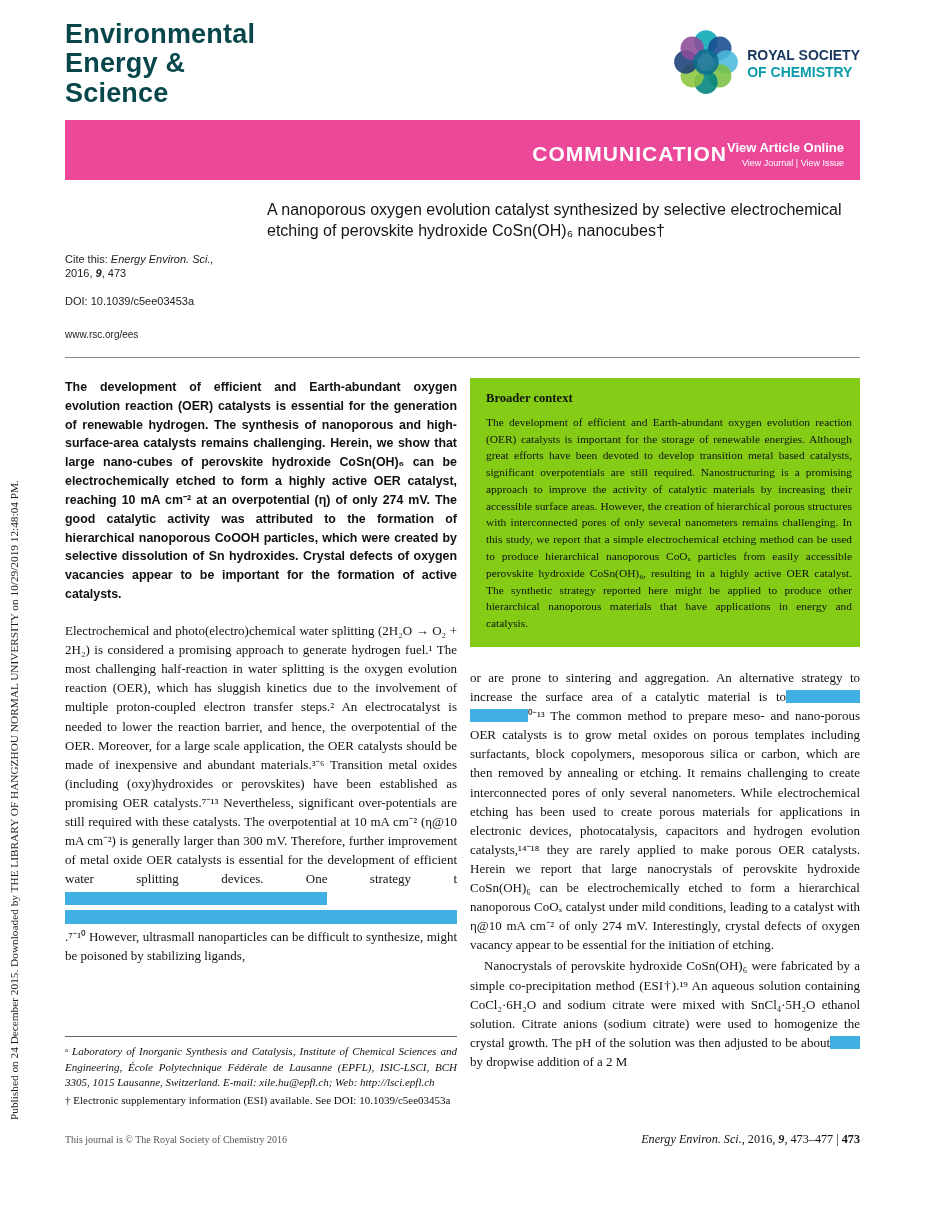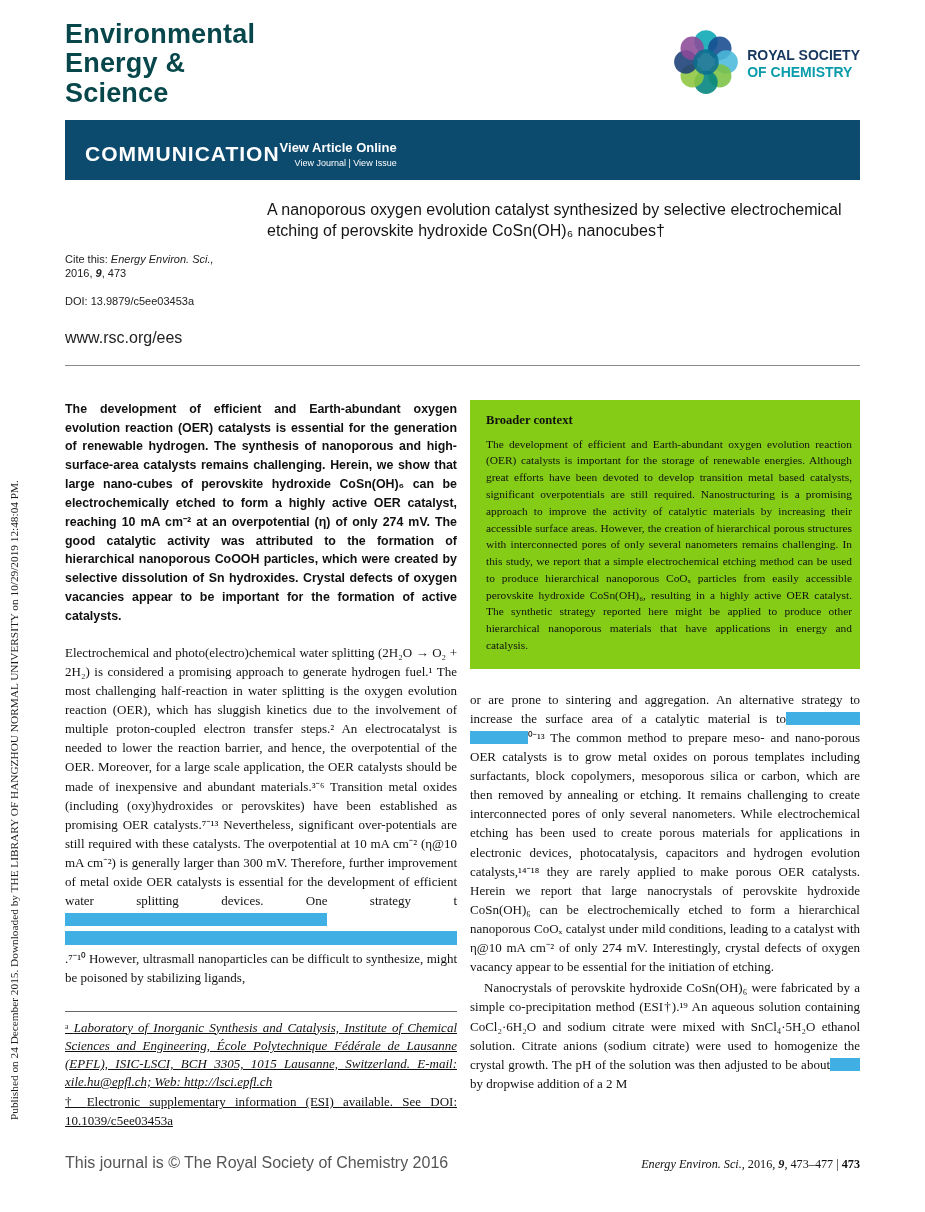--- a/index.html
+++ b/index.html
@@ -23,47 +23,47 @@
     font-family:"Liberation Sans", sans-serif; font-weight:bold;
     font-size:27px; line-height:1.09; color:#07474b; letter-spacing:0.2px;
   }
   .logo { display:flex; align-items:center; gap:7px; margin-top:8px; }
   .logo-text { font-family:"Liberation Sans", sans-serif; font-size:14px; font-weight:bold; line-height:1.2; }
   .logo-text .l1 { color:#16365e; }
   .logo-text .l2 { color:#0a9cab; }
 
   
   .banner {
-    margin-top:12px; background:#0c4a6e; color:#fff; height:60px;
-    display:flex; align-items:center; justify-content:flex-start;
+    margin-top:12px; background:#ec4899; color:#fff; height:60px;
+    display:flex; align-items:center; justify-content:flex-end;
     padding:8px 16px 0 20px;
   }
   .banner-label {
     font-family:"Liberation Sans", sans-serif; font-size:21px; font-weight:bold; letter-spacing:1px;
   }
   .banner-right { text-align:right; font-family:"Liberation Sans", sans-serif; }
   .vao { font-size:13px; font-weight:bold; cursor:pointer; }
   .vlinks { font-size:9px; margin-top:3px; cursor:pointer; }
 
   
   .title-section { display:flex; margin-top:20px; padding-bottom:8px; }
   .meta-col { width:202px; flex:none; padding-top:52px; font-family:"Liberation Sans", sans-serif; font-size:11px; color:#222; line-height:1.3; }
   .meta-col .cite { margin-bottom:13px; }
   .meta-col .dates { margin-bottom:15px; }
   .meta-col .doi { margin-bottom:20px; }
-  .meta-col .web { font-size:16px; margin-top:12px; }
+  .meta-col .web { font-size:10px; margin-top:12px; }
   .title-col { flex:1; }
   .article-title {
     font-family:"Liberation Sans", sans-serif; font-size:16px; line-height:1.3; color:#141414; font-weight:normal;
   }
   .authors { margin-top:15px; font-family:"Liberation Sans", sans-serif; font-size:14px; }
   .section-rule { border-top:1px solid #8a8a8a; margin-top:8px; }
 
   
-  .columns { position:relative; height:732px; margin-top:32px; }
+  .columns { position:relative; height:732px; margin-top:18px; }
   .col-left { position:absolute; left:0; top:2px; width:392px; height:100%; }
   .col-right { position:absolute; left:405px; top:2px; width:390px; height:100%; }
 
   .abstract {
     font-family:"Liberation Sans", sans-serif; font-weight:bold; font-size:12.4px;
     line-height:1.52; text-align:justify; color:#101010;
   }
   .body-par { font-size:13px; line-height:1.47; text-align:justify; }
   .col-left .body-par { margin-top:17px; }
   .col-right .body-par { margin-top:21px; }
@@ -73,29 +73,29 @@
   .bc-title { font-weight:bold; font-size:12.6px; margin-bottom:8px; }
   .bc-text { font-size:11.4px; line-height:1.47; text-align:justify; }
 
   .hl { background:#3fafe4; display:inline-block; height:13px; vertical-align:-2px; cursor:pointer; }
   .hl-strategy-1 { width:262px; }
   .hl-strategy-2 { width:100%; height:14px; margin-top:2px; }
   .hl-surface-1 { width:74px; }
   .hl-surface-2 { width:58px; }
   .hl-ph { width:30px; }
 
-  .footnotes { position:absolute; bottom:0; left:0; width:100%; font-size:13px; line-height:1.4;text-decoration:underline; }
+  .footnotes { position:absolute; bottom:0; left:0; width:100%; font-size:11px; line-height:1.4; }
   .fn-rule { border-top:1px solid #666; width:100%; margin-bottom:7px; }
   .fn { font-style:italic; text-align:justify; margin-bottom:2px; }
   .fn-normal { font-style:normal; }
   .fn .marker { font-style:normal; }
 
   
   .footer { display:flex; justify-content:space-between; align-items:baseline; margin-top:14px; padding-top:10px; }
-  .footer-left { font-family:Liberation Sans, sans-serif; font-size:16px; color:#555; }
+  .footer-left { font-family:Liberation Serif, serif; font-size:10px; color:#555; }
   .footer-right { font-size:12.2px; color:#111; }
   .footer-right .jn { font-style:italic; }
   .footer-right .vol { font-style:italic; font-weight:bold; }
   .footer-right .pg { font-weight:bold; }
 </style>
 </head>
 <body>
 
 <div class="page">
 
@@ -139,21 +139,21 @@
         <div class="vlinks">View Journal | View Issue</div>
       </span>
     </div>
 
     <div class="title-section">
       <div class="meta-col">
         <div class="cite">
           <span>Cite this: </span><i>Energy Environ. Sci.,</i><br>
           <span>2016, </span><i><b>9</b></i><span>, 473</span>
         </div>
-        <div class="doi">DOI: 13.9879/c5ee03453a</div>
+        <div class="doi">DOI: 10.1039/c5ee03453a</div>
         <div class="web">www.rsc.org/ees</div>
       </div>
       <div class="title-col">
         <h1 class="article-title">A nanoporous oxygen evolution catalyst synthesized by selective electrochemical etching of perovskite hydroxide CoSn(OH)₆ nanocubes†</h1>
       </div>
     </div>
 
     <div class="section-rule"></div>
 
     <div class="columns">

